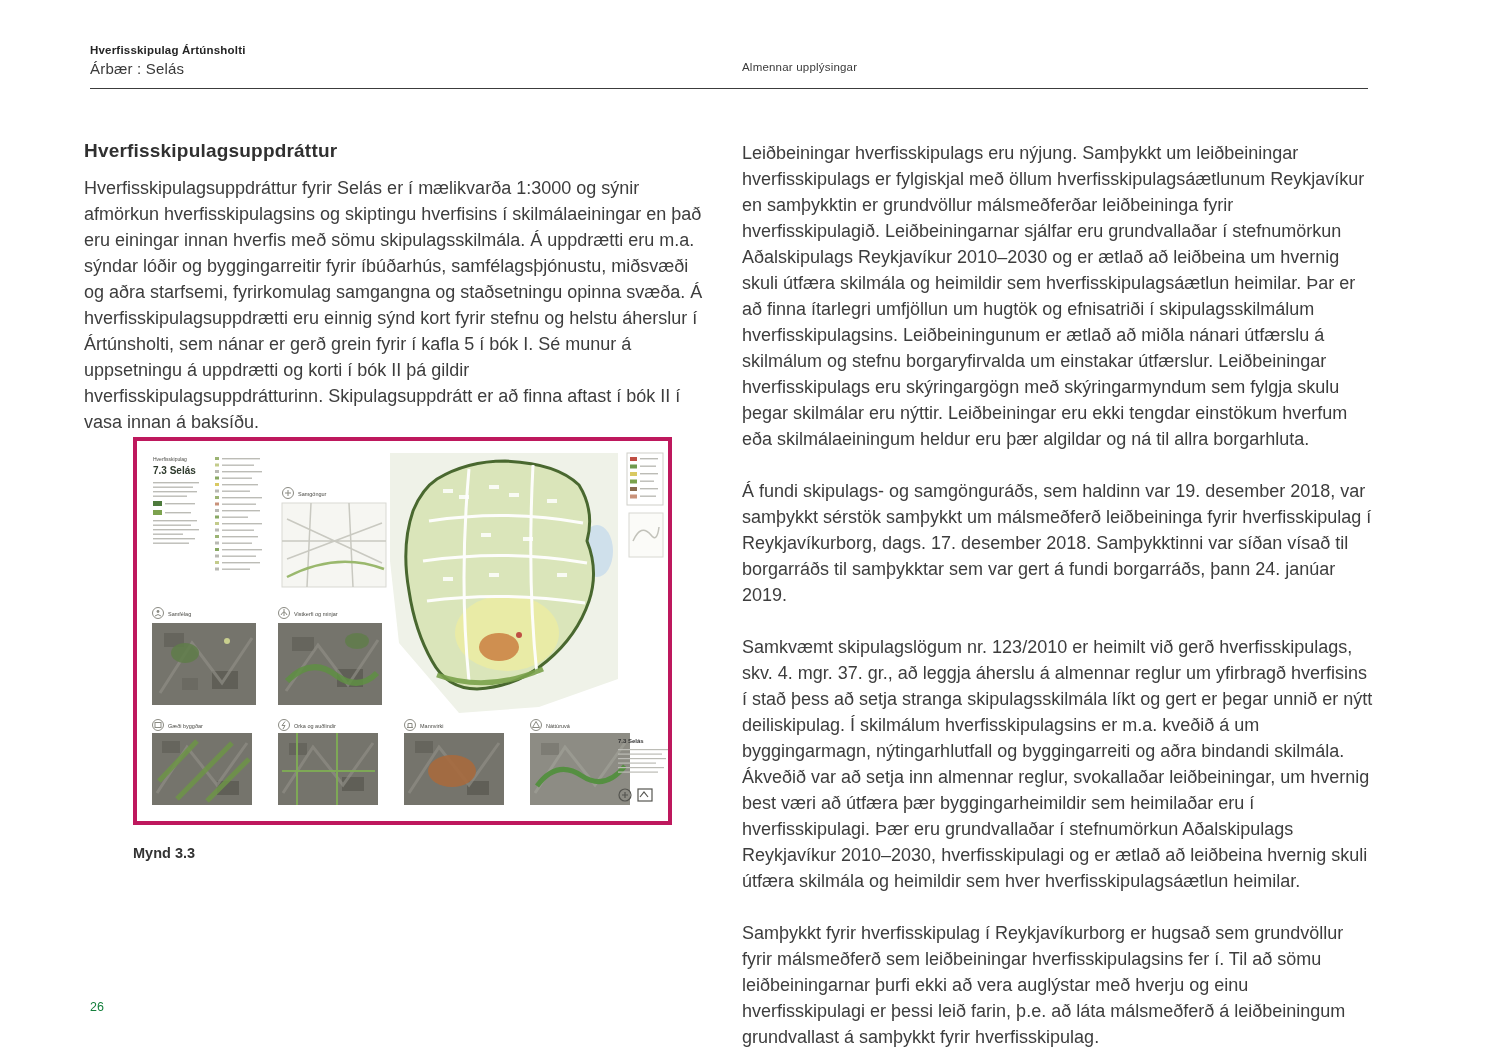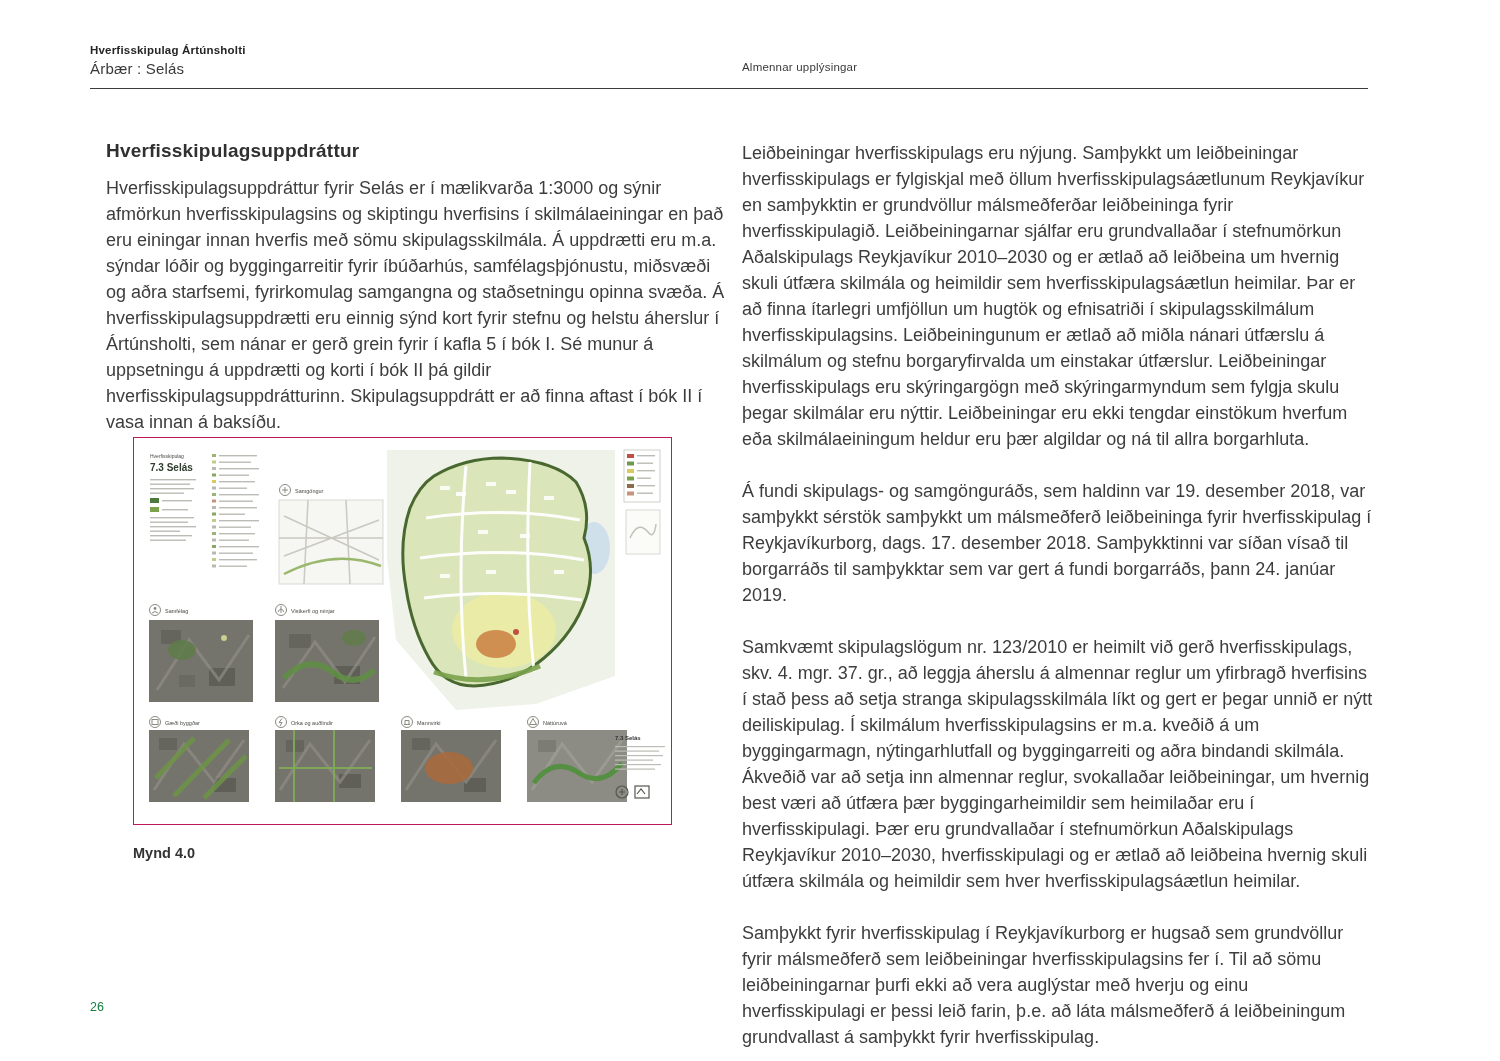--- a/index.html
+++ b/index.html
@@ -6,27 +6,27 @@
   .page{
     position:relative;width:1500px;height:1061px;background:#ffffff;
     font-family:"Liberation Sans",sans-serif;color:#3d3d3d;overflow:hidden;
   }
   .h-title{font-size:11.5px;font-weight:700;color:#252525;letter-spacing:.2px;}
   .h-sub{font-size:15px;color:#3a3a3a;margin-top:4px;letter-spacing:.2px;}
   .header-left{position:absolute;left:90px;top:44px;}
   .header-right{position:absolute;left:742px;top:61px;font-size:11.5px;color:#3a3a3a;letter-spacing:.2px;}
   .rule{position:absolute;left:90px;top:88px;width:1278px;height:1px;background:#3c3c3c;}
   .col{position:absolute;top:140px;}
-  .col-left{left:106px;width:624px;}
+  .col-left{left:84px;width:624px;}
   .col-right{left:742px;width:634px;}
   h2{font-size:19px;font-weight:700;color:#303030;margin:0 0 13px 0;letter-spacing:.2px;}
   p.body{font-size:18px;line-height:26px;margin:0 0 26px 0;color:#3d3d3d;}
   .figure{
     position:absolute;left:133px;top:437px;width:539px;height:388px;
-    border:1px solid #be185d;background:#ffffff;box-sizing:border-box;margin:0;
+    border:4px solid #be185d;background:#ffffff;box-sizing:border-box;margin:0;
   }
   .figure svg{display:block;}
   .caption{position:absolute;left:133px;top:845px;width:452px;}
   .caption-title{font-size:14.5px;font-weight:700;color:#333333;margin-bottom:9px;}
   .caption-body{font-size:14.5px;line-height:22px;color:#575757;}
   .page-num{position:absolute;left:90px;top:1000px;font-size:12.5px;color:#15803d;}
   text{font-family:"Liberation Sans",sans-serif;}
 </style>
 </head>
 <body>
@@ -247,21 +247,21 @@
         </g>
         <circle cx="488" cy="354" r="6" fill="none" stroke="#555550" stroke-width="1.2"></circle>
         <path d="M485,354 h6 M488,351 v6" stroke="#555550" stroke-width="1.2"></path>
         <rect x="501" y="348" width="14" height="12" fill="none" stroke="#555550" stroke-width="1.2"></rect>
         <path d="M503,356 l4,-5 l4,5" stroke="#555550" stroke-width="1.2" fill="none"></path>
       </g>
     </svg>
   </figure>
 
   <div class="caption">
-    <div class="caption-title">Mynd 4.0</div>
+    <div class="caption-title">Mynd 3.3</div>
   </div>
 
   <section class="col col-right">
     <p class="body">Leiðbeiningar hverfisskipulags eru nýjung. Samþykkt um leiðbeiningar hverfisskipulags er fylgiskjal með öllum hverfisskipulagsáætlunum Reykjavíkur en samþykktin er grundvöllur málsmeðferðar leiðbeininga fyrir hverfisskipulagið. Leiðbeiningarnar sjálfar eru grundvallaðar í stefnumörkun Aðalskipulags Reykjavíkur 2010–2030 og er ætlað að leiðbeina um hvernig skuli útfæra skilmála og heimildir sem hverfisskipulagsáætlun heimilar. Þar er að finna ítarlegri umfjöllun um hugtök og efnisatriði í skipulagsskilmálum hverfisskipulagsins. Leiðbeiningunum er ætlað að miðla nánari útfærslu á skilmálum og stefnu borgaryfirvalda um einstakar útfærslur. Leiðbeiningar hverfisskipulags eru skýringargögn með skýringarmyndum sem fylgja skulu þegar skilmálar eru nýttir. Leiðbeiningar eru ekki tengdar einstökum hverfum eða skilmálaeiningum heldur eru þær algildar og ná til allra borgarhluta.</p>
     <p class="body">Á fundi skipulags- og samgönguráðs, sem haldinn var 19. desember 2018, var samþykkt sérstök samþykkt um málsmeðferð leiðbeininga fyrir hverfisskipulag í Reykjavíkurborg, dags. 17. desember 2018. Samþykktinni var síðan vísað til borgarráðs til samþykktar sem var gert á fundi borgarráðs, þann 24. janúar 2019.</p>
     <p class="body">Samkvæmt skipulagslögum nr. 123/2010 er heimilt við gerð hverfisskipulags, skv. 4. mgr. 37. gr., að leggja áherslu á almennar reglur um yfirbragð hverfisins í stað þess að setja stranga skipulagsskilmála líkt og gert er þegar unnið er nýtt deiliskipulag. Í skilmálum hverfisskipulagsins er m.a. kveðið á um byggingarmagn, nýtingarhlutfall og byggingarreiti og aðra bindandi skilmála. Ákveðið var að setja inn almennar reglur, svokallaðar leiðbeiningar, um hvernig best væri að útfæra þær byggingarheimildir sem heimilaðar eru í hverfisskipulagi. Þær eru grundvallaðar í stefnumörkun Aðalskipulags Reykjavíkur 2010–2030, hverfisskipulagi og er ætlað að leiðbeina hvernig skuli útfæra skilmála og heimildir sem hver hverfisskipulagsáætlun heimilar.</p>
     <p class="body">Samþykkt fyrir hverfisskipulag í Reykjavíkurborg er hugsað sem grundvöllur fyrir málsmeðferð sem leiðbeiningar hverfisskipulagsins fer í. Til að sömu leiðbeiningarnar þurfi ekki að vera auglýstar með hverju og einu hverfisskipulagi er þessi leið farin, þ.e. að láta málsmeðferð á leiðbeiningum grundvallast á samþykkt fyrir hverfisskipulag.</p>
   </section>
 
   <div class="page-num">26</div>

